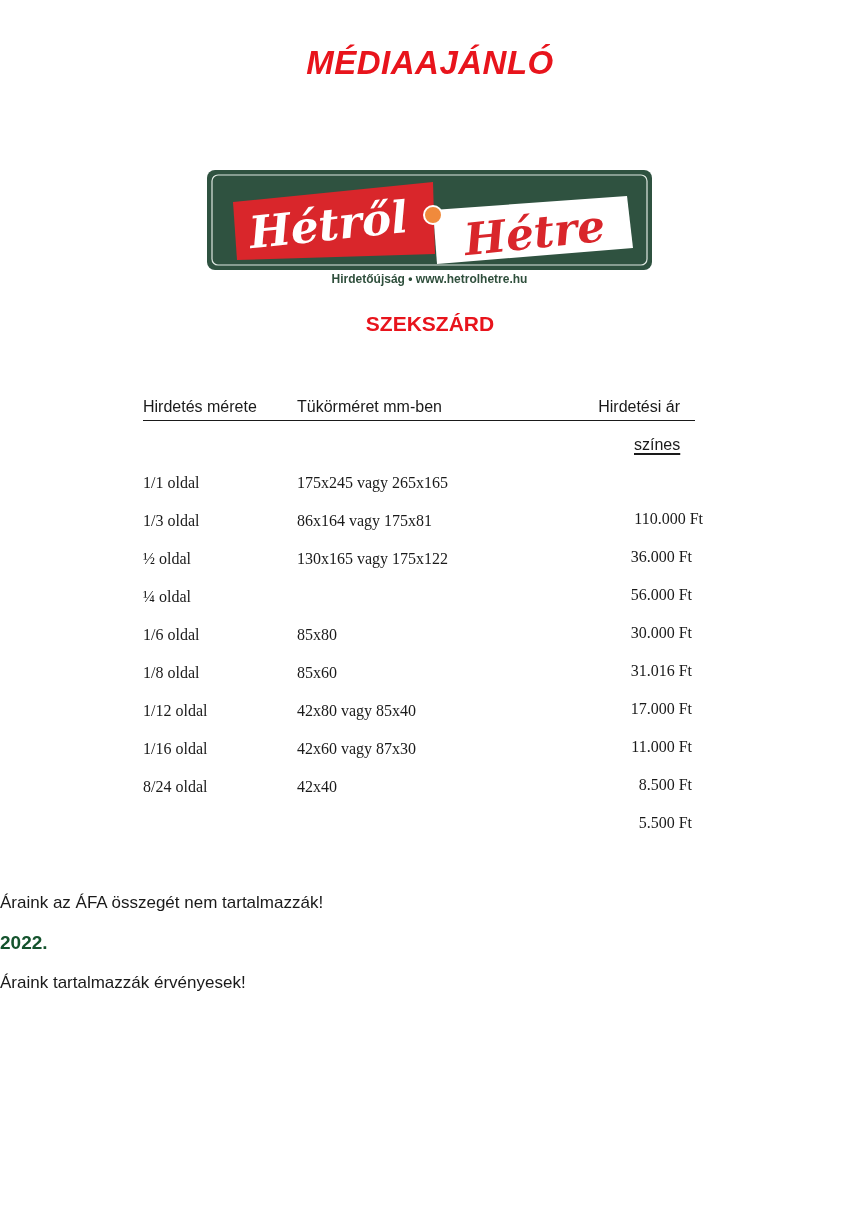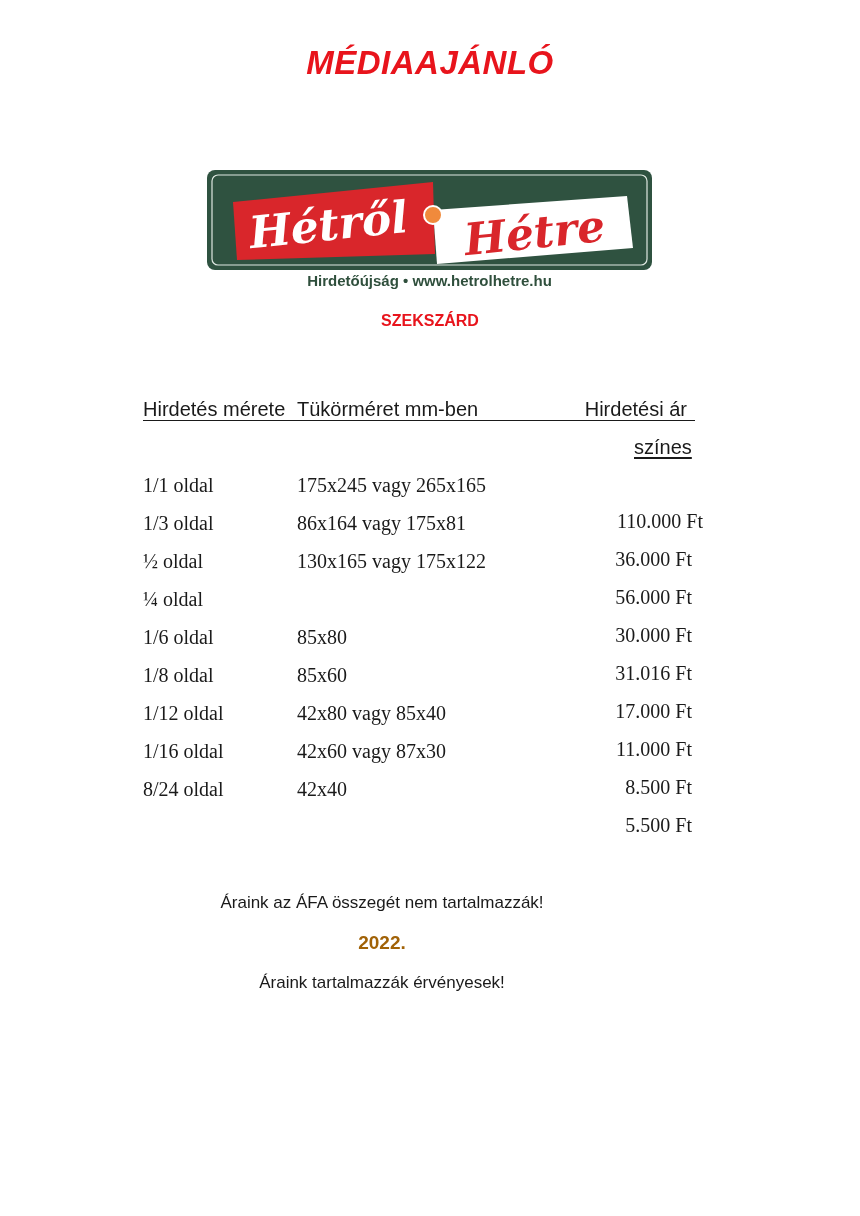--- a/index.html
+++ b/index.html
@@ -10,43 +10,43 @@
     }
     .title {
       position: absolute; top: 44px; left: 0; width: 860px; text-align: center;
       color: #e8141c; font-weight: bold; font-size: 33px; letter-spacing: 0.5px; font-style: italic;
     }
     .logo {
       position: absolute; left: 207px; top: 170px; width: 445px; height: 100px;
     }
     .logo-sub {
       position: absolute; left: 207px; top: 272px; width: 445px; text-align: center;
-      color: #2f4f3c; font-weight: bold; font-size: 15px;
+      color: #2f4f3c; font-weight: bold; font-size: 12px;
     }
     .city {
       position: absolute; top: 312px; left: 0; width: 860px; text-align: center;
-      color: #e8141c; font-weight: bold; font-size: 16px;
+      color: #e8141c; font-weight: bold; font-size: 21px;
     }
-    .table { position: absolute; left: 143px; top: 396px; width: 560px; font-size: 20px; }
+    .table { position: absolute; left: 143px; top: 396px; width: 560px; font-size: 16px; }
     .hdr {
       position: relative; height: 24px; border-bottom: 1.6px solid #1a1a1a; width: 552px;
     }
     .hdr span { position: absolute; top: 2px; white-space: nowrap; }
     .c1 { left: 0; }
     .c2 { left: 154px; }
-    .c3h { right: 8px; }
+    .c3h { right: 15px; }
     .sub {
       position: absolute; top: 40px; left: 491px;
     }
     .sub span { text-decoration: underline; text-decoration-thickness: 1.6px; text-underline-offset: 3px; }
     .row { position: absolute; left: 0; width: 560px; height: 24px; white-space: nowrap; }
     .row span { position: absolute; top: 0; font-family: Liberation Serif, serif; }
     .row .c3 { right: 3px; text-align: right; margin-top: 36px; }
-    .footer { position: absolute; left: 0; width: 764px; text-align: center; font-size: 17px; }
-    .year { color: #a16207; font-weight: bold; font-size: 19px; }
+    .footer { position: absolute; left: 0; width: 764px; font-size: 17px; }
+    .year { color: #14532d; font-weight: bold; font-size: 19px; }
   </style>
 </head>
 <body>
 
 <div class="title">MÉDIAAJÁNLÓ</div>
 
 <svg class="logo" viewBox="0 0 445 100" xmlns="http://www.w3.org/2000/svg">
   <rect x="0" y="0" width="445" height="100" rx="8" fill="#2f5240"></rect>
   <rect x="5" y="5" width="435" height="90" rx="6" fill="none" stroke="#dfe8e1" stroke-width="1.2"></rect>
   <polygon points="26,32 226,12 228,84 30,90" fill="#d9262b"></polygon>

